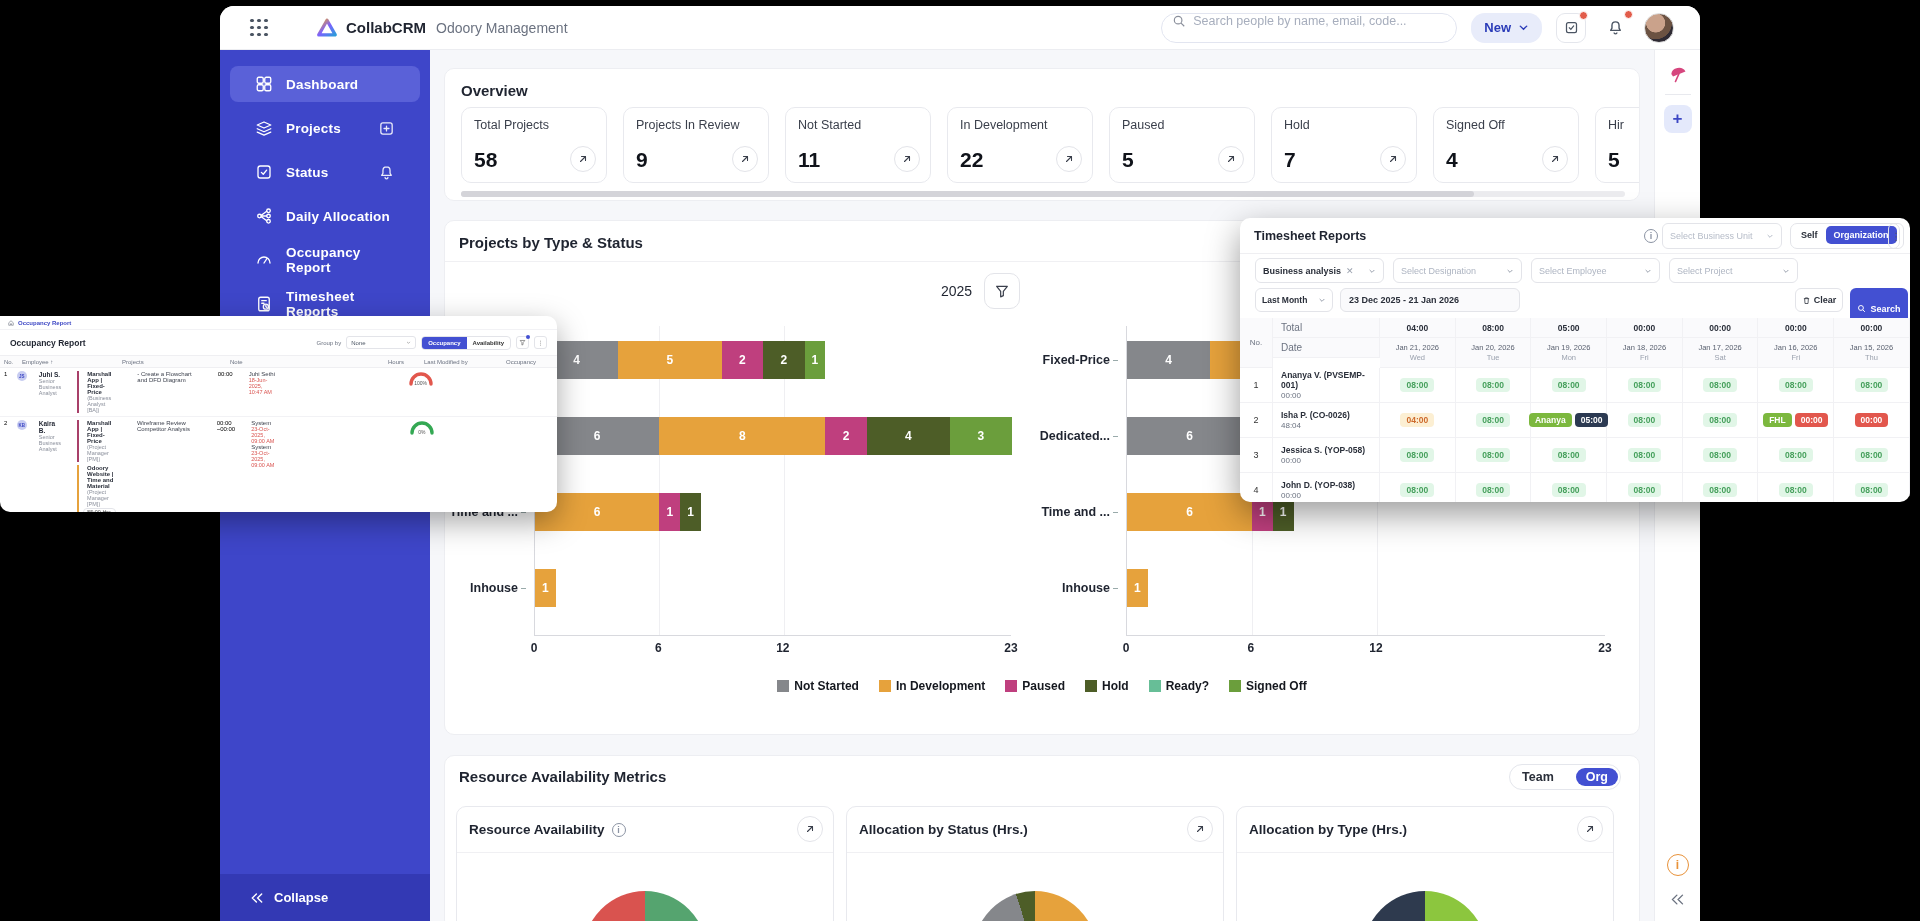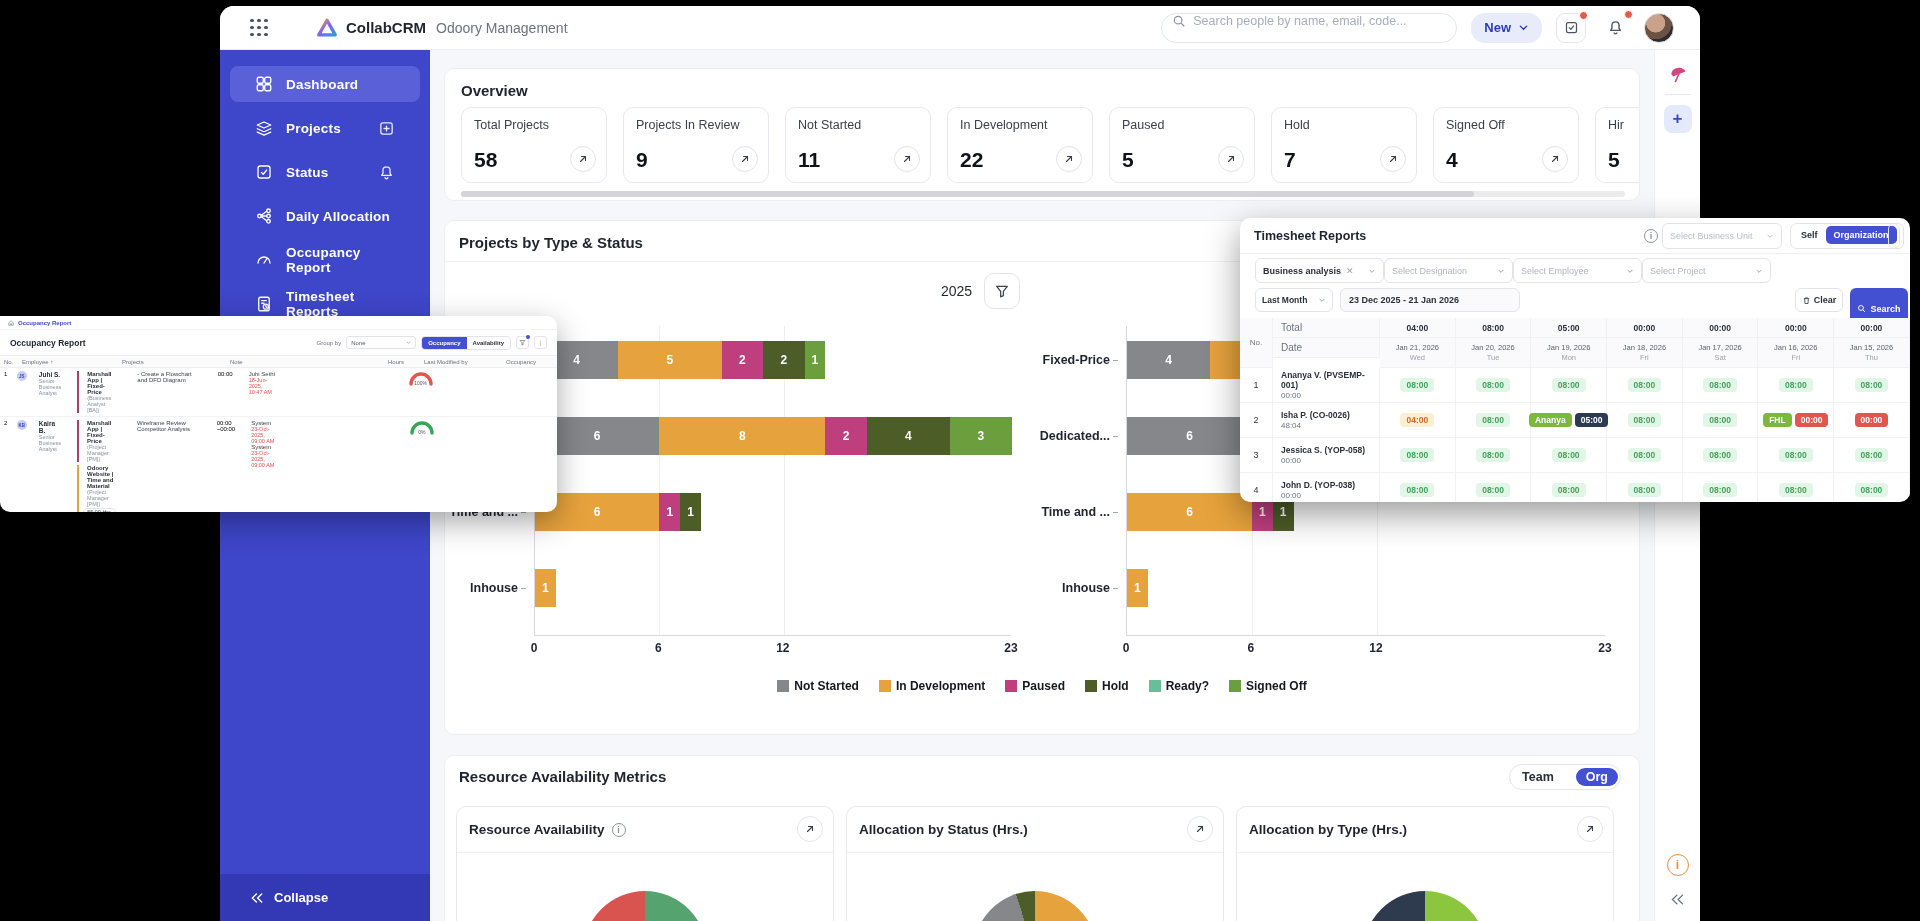--- a/index.html
+++ b/index.html
@@ -131,21 +131,21 @@
   .ts-pop { position:absolute; left:1240px; top:218px; width:670px; height:284px; background:#fff; border-radius:10px; box-shadow:0 12px 34px rgba(0,0,0,.4); z-index:9; overflow:hidden; }
   .ts-head { position:relative; height:36px; border-bottom:1px solid #EFEFF2; }
   .ts-title { position:absolute; left:14px; top:11px; font-size:12.5px; font-weight:700; color:#1F2430; }
   .ts-info { position:absolute; left:404px; top:11px; }
   .ts-bu { position:absolute; left:422px; top:5px; width:120px; height:26px; border:1px solid #E3E4E9; border-radius:6px; display:flex; align-items:center; padding:0 7px; color:#B6BCC8; font-size:9px; }
   .ts-bu svg { margin-left:auto; }
   .ts-scope { position:absolute; left:550px; top:5px; height:26px; border:1px solid #E3E4E9; border-radius:7px; display:flex; align-items:flex-start; padding:2px; }
   .ts-scope .opt { font-size:9px; font-weight:700; color:#2A2F3A; padding:4px 8px; border-radius:5px; cursor:pointer; }
   .ts-scope .opt.on { background:#4350D2; color:#fff; }
   .ts-kebab { position:absolute; left:648px; top:5px; width:16px; height:26px; border:1px solid #E3E4E9; border-radius:6px; display:flex; align-items:center; justify-content:center; color:#555; font-size:10px; cursor:pointer; }
-  .ts-filters { position:absolute; left:0; top:36px; width:100%; height:32px; display:flex; padding:4px 15px; }
+  .ts-filters { position:absolute; left:0; top:36px; width:100%; height:32px; display:flex; gap:9px; padding:4px 15px; }
   .ts-dd { height:25px; border:1px solid #E3E4E9; border-radius:6px; display:flex; align-items:center; gap:5px; padding:0 7px; font-size:9px; color:#AEB5C2; width:129px; }
   .ts-dd .val { color:#2A2F3A; font-weight:700; }
   .ts-dd .x { color:#9AA1AE; }
   .ts-dd svg { margin-left:auto; }
   .ts-daterow { position:absolute; left:0; top:68px; width:100%; height:30px; }
   .ts-period { position:absolute; left:15px; top:2px; width:78px; height:24px; border:1px solid #E3E4E9; border-radius:6px; display:flex; align-items:center; padding:0 6px; font-size:8.5px; font-weight:700; color:#2A2F3A; }
   .ts-period svg { margin-left:auto; }
   .ts-dates { position:absolute; left:100px; top:2px; width:180px; height:24px; border:1px solid #E3E4E9; border-radius:6px; display:flex; align-items:center; padding:0 8px; font-size:9px; font-weight:700; color:#2A2F3A; background:#FAFAFC; }
   .ts-clear { position:absolute; left:555px; top:2px; width:48px; height:24px; border:1px solid #E3E4E9; border-radius:6px; background:#fff; font-size:9px; font-weight:700; color:#2A2F3A; display:flex; align-items:center; justify-content:center; gap:3px; cursor:pointer; font-family:"Liberation Sans",sans-serif; }
   .ts-search { position:absolute; left:610px; top:2px; width:58px; height:41px; border:0; border-radius:6px; background:#4350D2; font-size:9px; font-weight:700; color:#fff; display:flex; align-items:center; justify-content:center; gap:4px; cursor:pointer; font-family:"Liberation Sans",sans-serif; }

